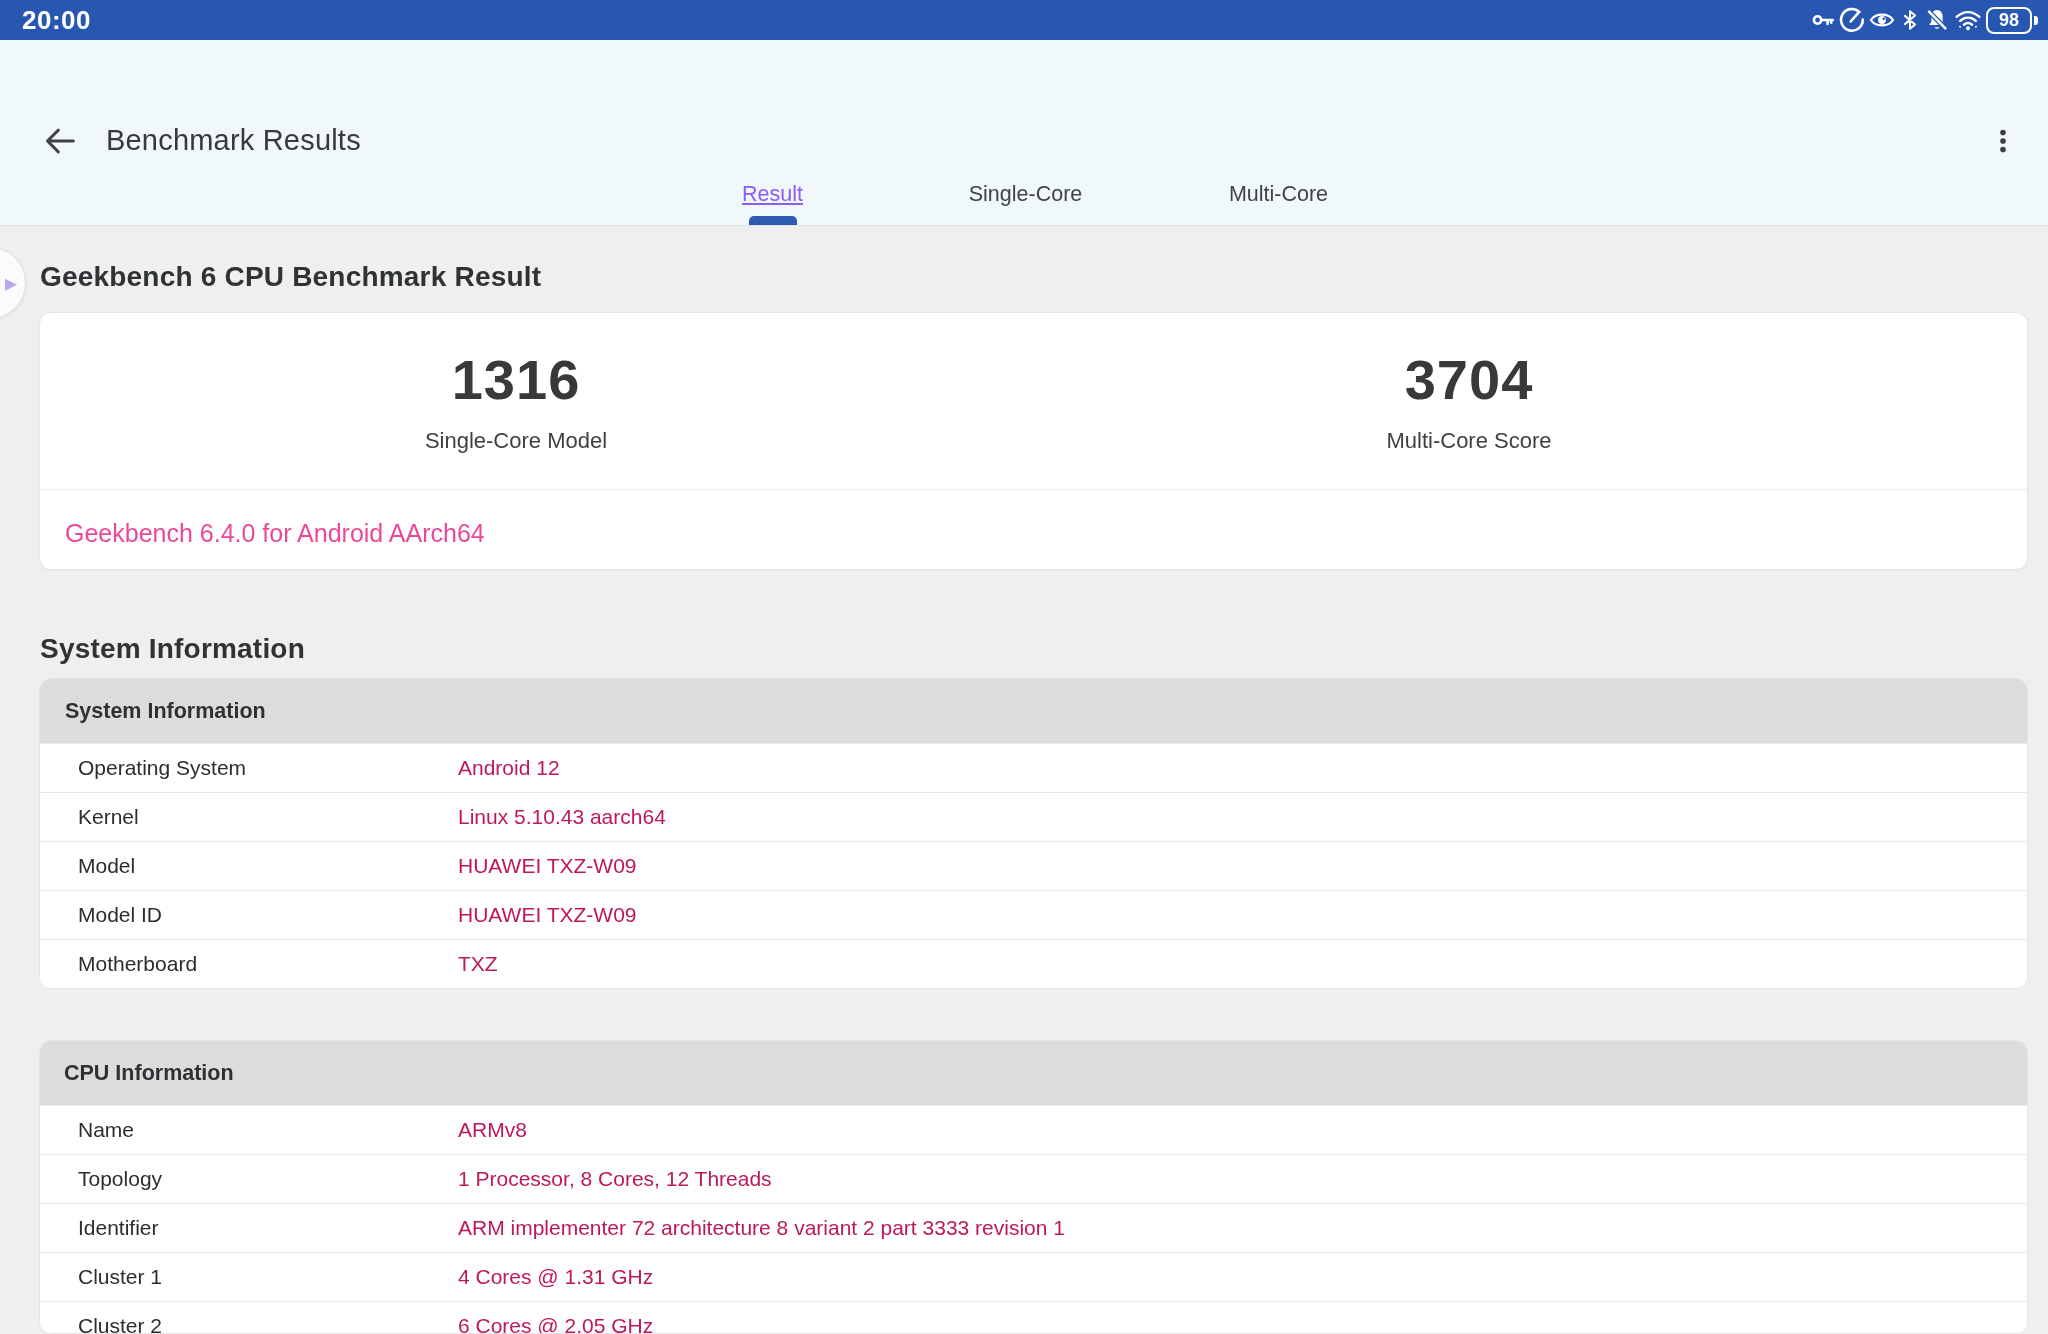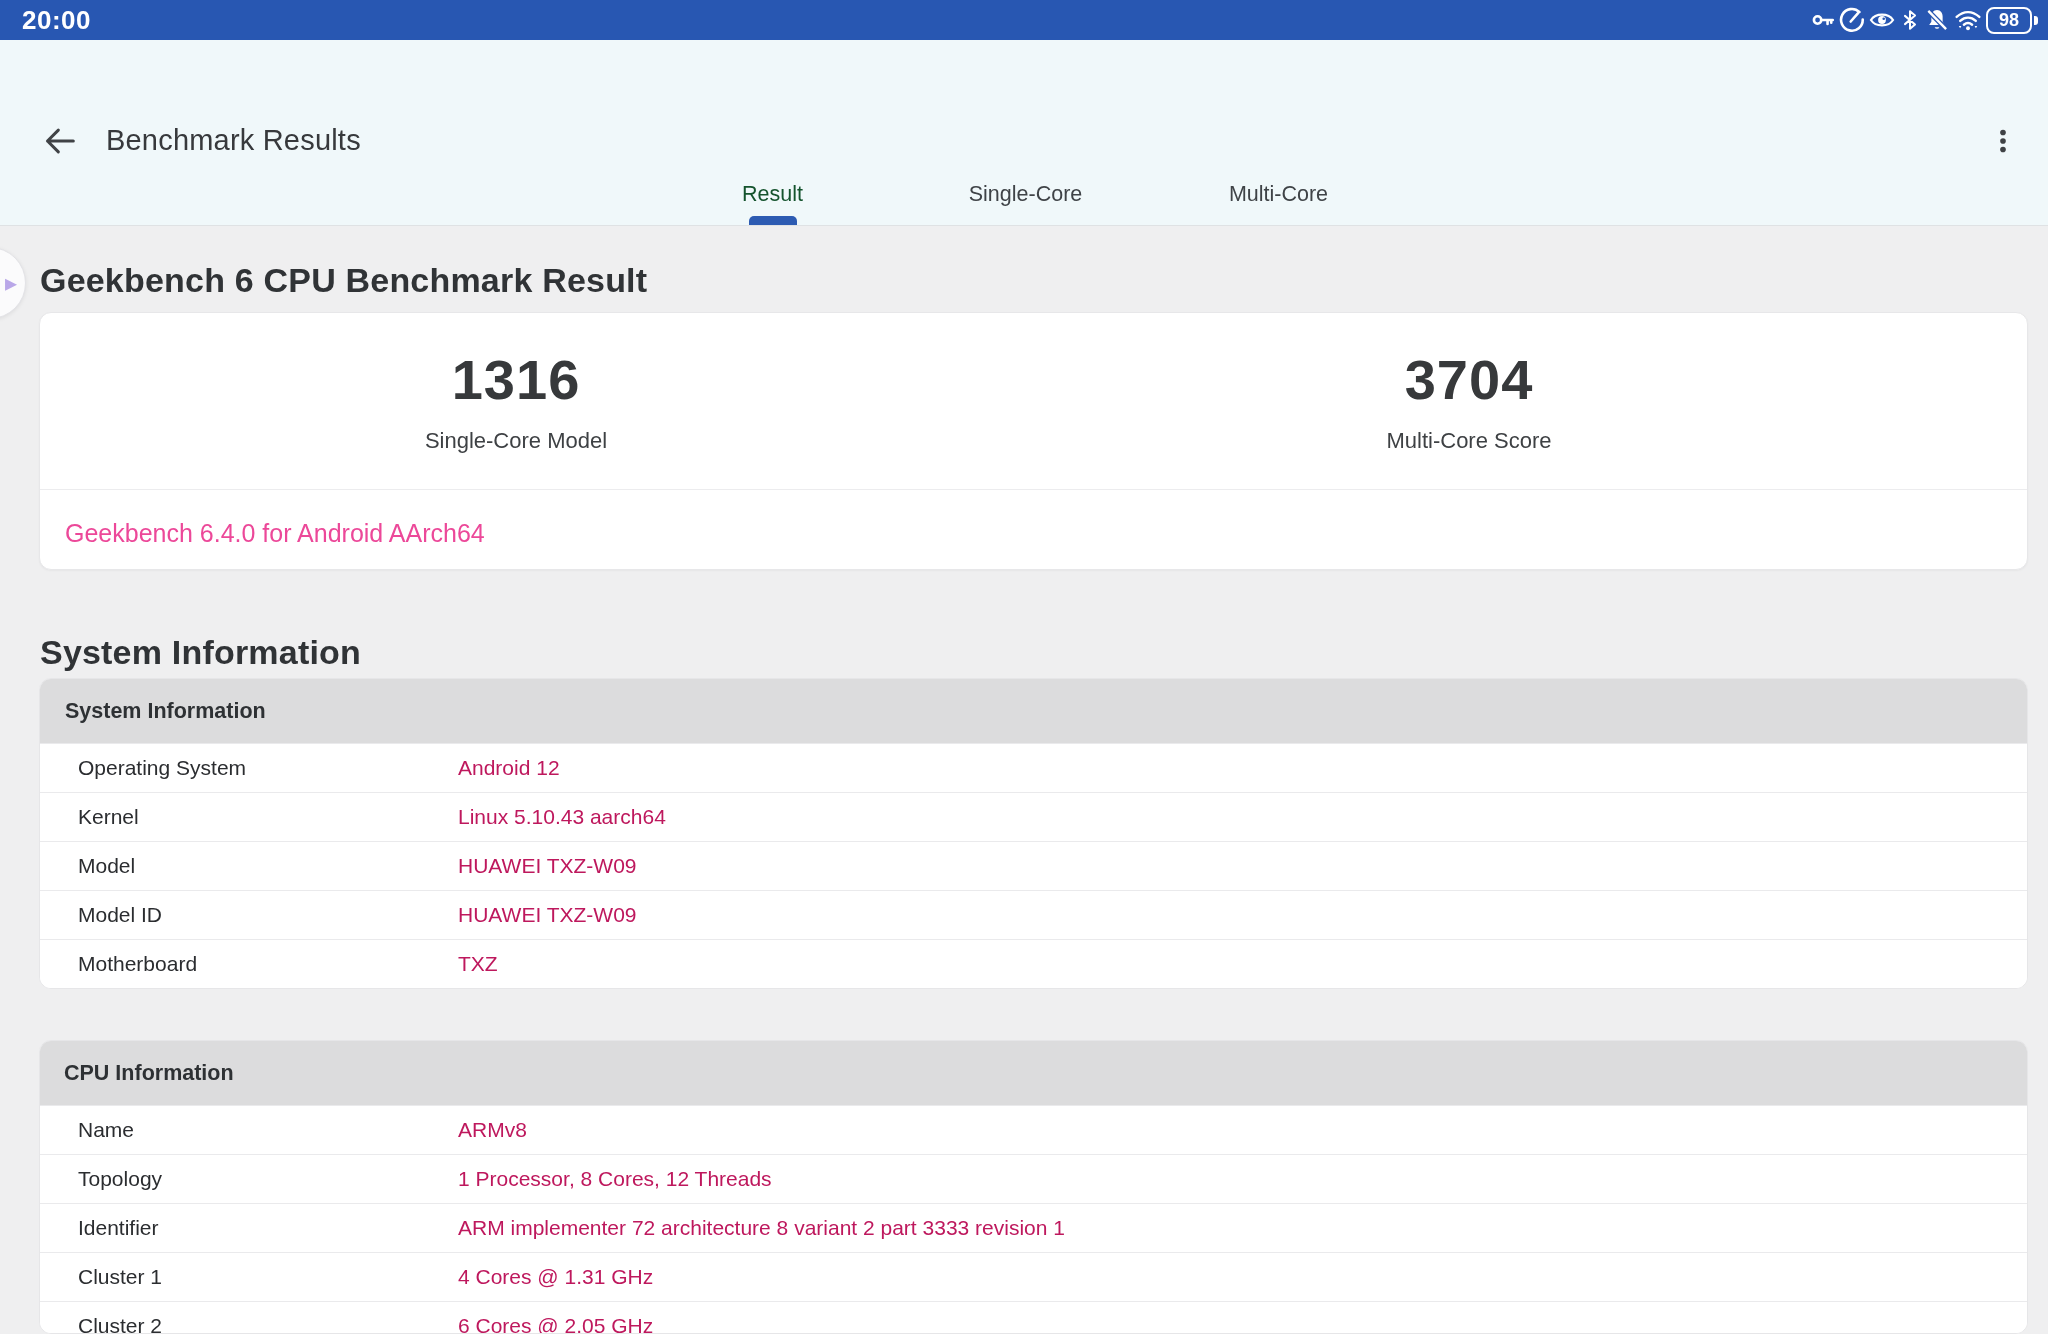--- a/index.html
+++ b/index.html
@@ -43,40 +43,40 @@
 
   .tabs {
     position:absolute; left:646px; bottom:0; width:759px; height:62px;
     display:flex;
   }
   .tab {
     width:253px; height:62px; position:relative;
     display:flex; align-items:center; justify-content:center;
     font-size:21.5px; color:#3F4347; cursor:pointer;
   }
-  .tab.active { color:#14532d; }
+  .tab.active { color:#8b5cf6;text-decoration:underline; }
   .tab-indicator {
     position:absolute; left:50%; transform:translateX(-50%); bottom:0;
     width:48px; height:9px; background:#2D5BB2; border-radius:5px 5px 0 0;
   }
 
   
   .bubble {
     position:absolute; left:-46px; top:247px; width:72px; height:72px;
     background:#FBFBFC; border:1px solid #E3E3E7; border-radius:50%;
     box-shadow:0 1px 4px rgba(0,0,0,0.08); z-index:5;
     display:flex; align-items:center; justify-content:flex-end;
     padding-right:8px; cursor:pointer;
   }
   .bubble .play { color:#B9A7E8; font-size:24px; line-height:1; }
 
   
   .section-heading {
     position:absolute; left:40px;
-    font-size:34px; font-weight:bold; color:#303336; letter-spacing:0.2px;text-align:right;
+    font-size:28px; font-weight:bold; color:#303336; letter-spacing:0.2px;text-align:right;
   }
   #result-heading { top:261px; }
   #sysinfo-heading { top:633px; }
 
   .score-card {
     position:absolute; left:39px; top:312px; width:1989px; height:258px;
     background:#FFFFFF; border:1px solid #E7E7E9; border-radius:12px;
     box-shadow:0 1px 2px rgba(0,0,0,0.04);
   }
   .score-block { position:absolute; top:34px; width:480px; text-align:center; }

